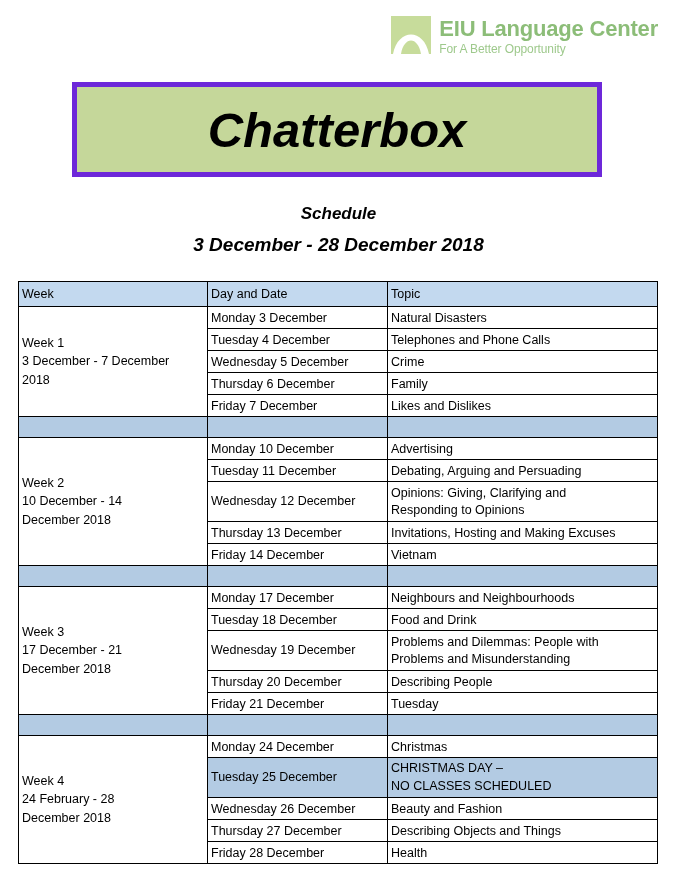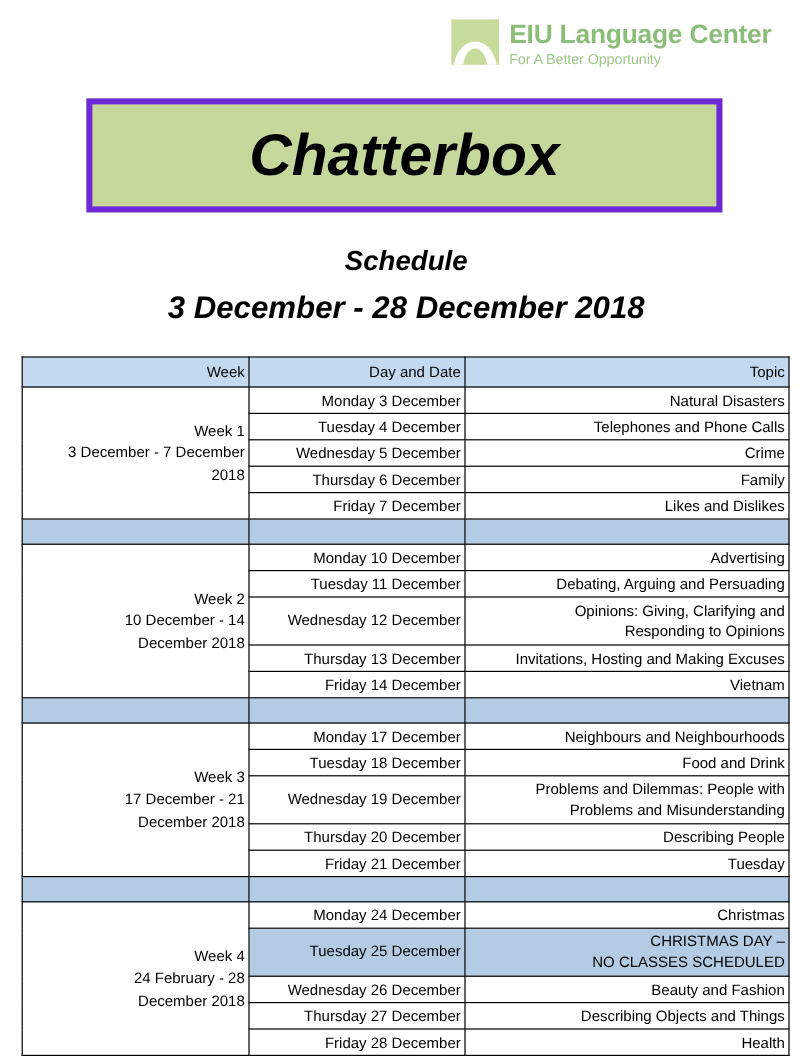--- a/index.html
+++ b/index.html
@@ -16,21 +16,21 @@
     overflow: hidden;
     position: relative;
   }
 
   
   .logo-bar {
     height: 72px;
     display: flex;
     align-items: center;
     justify-content: flex-end;
-    padding-right: 34px;
+    padding-right: 19px;
   }
   .logo {
     display: flex;
     align-items: center;
     gap: 8px;
   }
   .logo-mark {
     width: 40px;
     height: 40px;
     flex: 0 0 40px;
@@ -70,35 +70,35 @@
     letter-spacing: 0px;
   }
 
   
   .subtitle {
     margin-top: 27px;
     text-align: center;
     font-weight: bold;
     font-style: italic;
   }
-  .subtitle-line1 { font-size: 23px; }
-  .subtitle-line2 { font-size: 26px; margin-top: 10px; }
+  .subtitle-line1 { font-size: 17px; }
+  .subtitle-line2 { font-size: 19px; margin-top: 10px; }
 
   
   .sched-wrap {
     margin: 25px 20px 0 18px;
   }
   table.sched {
     width: 639px;
     border-collapse: collapse;
     table-layout: fixed;
   }
   table.sched td, table.sched th {
     border: 1px solid #000000;
-    text-align: right;
+    text-align: left;
     vertical-align: middle;
     font-size: 12.5px;
     font-weight: normal;
     padding: 2px 3px;
   }
   col.c-week  { width: 189px; }
   col.c-day   { width: 180px; }
   col.c-topic { width: 270px; }
 
   thead th {

